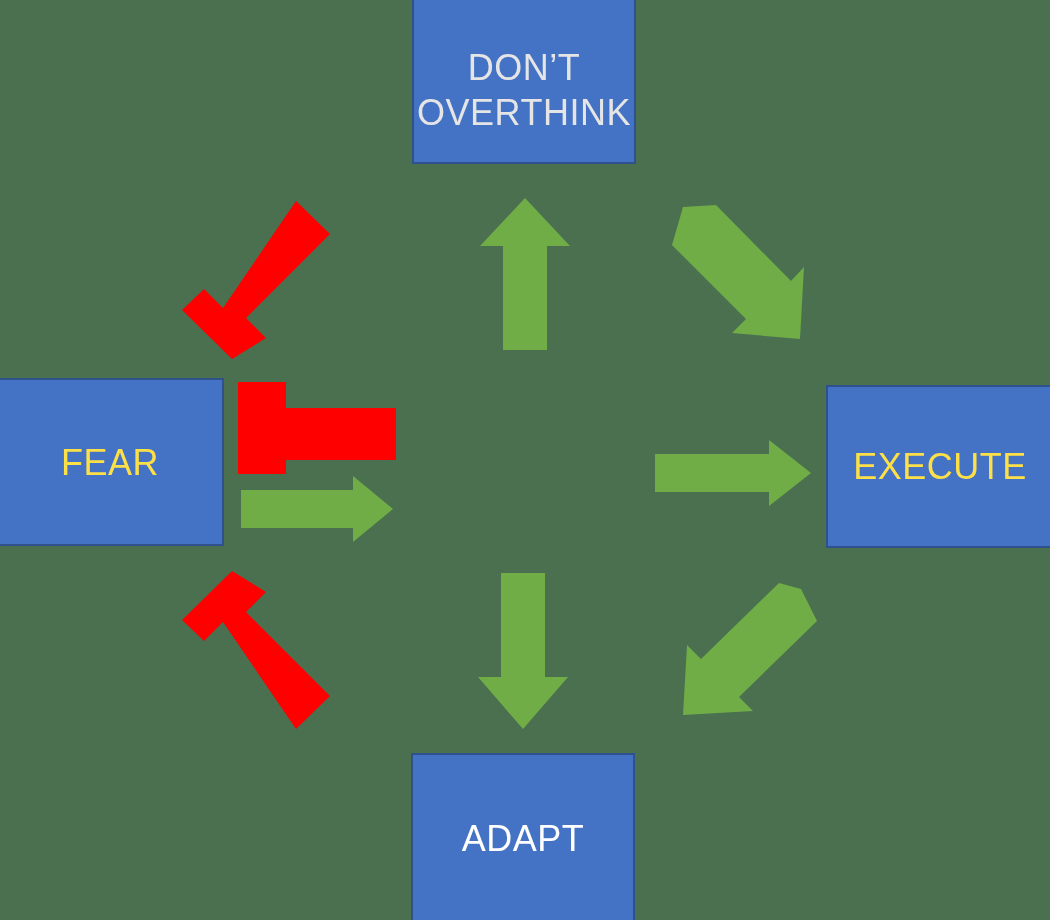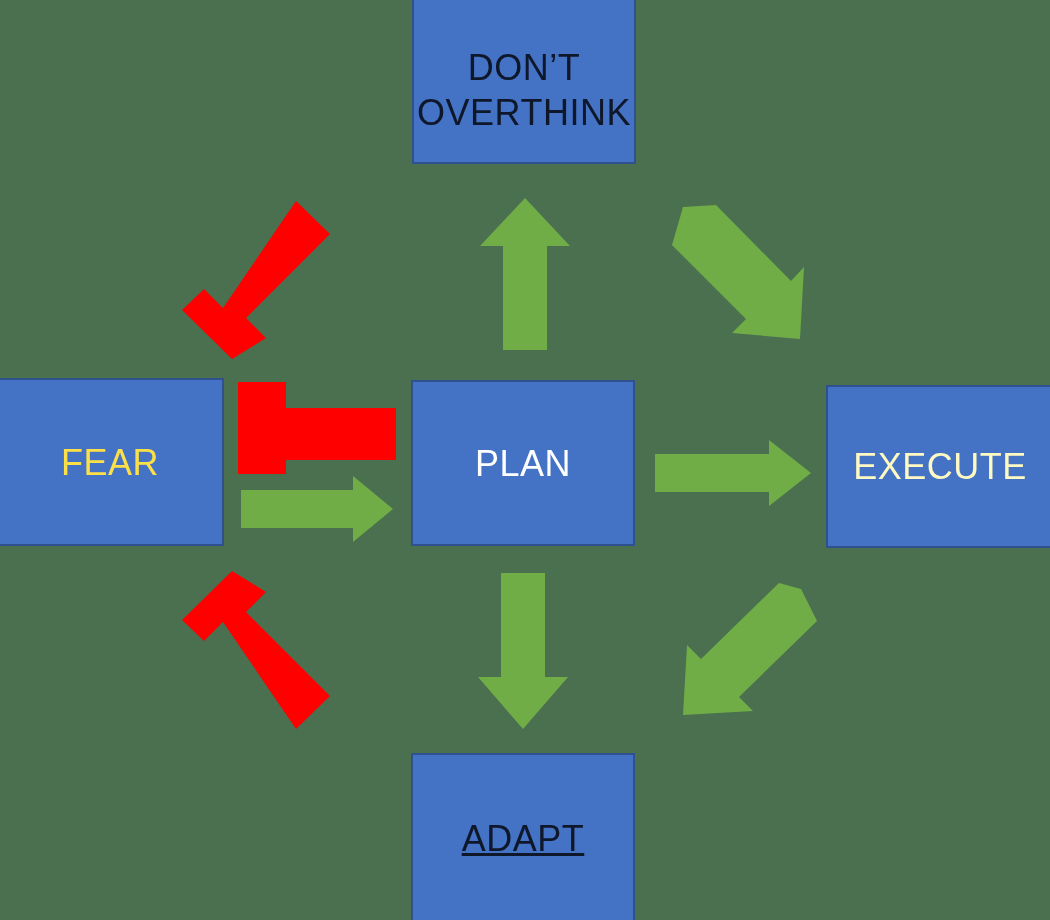--- a/index.html
+++ b/index.html
@@ -58,38 +58,35 @@
   #arrow-block-fear-diag-top    { left: 182px; top: 201px; width: 148px; height: 158px; }
   #arrow-block-fear-horizontal  { left: 238px; top: 382px; width: 158px; height: 92px;  }
   #arrow-block-fear-diag-bottom { left: 182px; top: 571px; width: 148px; height: 158px; }
 </style>
 </head>
 <body>
 
 <div id="canvas" style="background: rgb(74, 112, 80);">
 
   <div class="node" id="node-dont-overthink" style="background: rgb(68, 114, 196); border-color: rgb(47, 82, 143);">
-    <span class="node-label" style="color: #0f172a; margin-top: 20px;">DON’T
+    <span class="node-label" style="color: #e5e5e5; margin-top: 20px;">DON’T
 OVERTHINK</span>
   </div>
 
   <div class="node" id="node-fear" style="background: rgb(68, 114, 196); border-color: rgb(47, 82, 143);">
     <span class="node-label" style="color: #fde047;">FEAR</span>
   </div>
 
-  <div class="node" id="node-plan" style="background: rgb(68, 114, 196); border-color: rgb(47, 82, 143);">
-    <span class="node-label" style="color: rgb(255, 255, 255);">PLAN</span>
-  </div>
 
   <div class="node" id="node-execute" style="background: rgb(68, 114, 196); border-color: rgb(47, 82, 143);">
-    <span class="node-label" style="color: #fef9c3;">EXECUTE</span>
+    <span class="node-label" style="color: #fde047;">EXECUTE</span>
   </div>
 
   <div class="node" id="node-adapt" style="background: rgb(68, 114, 196); border-color: rgb(47, 82, 143);">
-    <span class="node-label" style="color: #0f172a; text-decoration: underline;">ADAPT</span>
+    <span class="node-label" style="color: #ffffff;">ADAPT</span>
   </div>
 
   <div class="arrow" id="arrow-fear-to-plan">
     <svg viewBox="0 0 152 66" width="152" height="66">
       <polygon points="0,14 112,14 112,0 152,33 112,66 112,52 0,52" fill="#70AD47"></polygon>
     </svg>
   </div>
 
   <div class="arrow" id="arrow-plan-to-dont-overthink">
     <svg viewBox="0 0 90 152" width="90" height="152">

